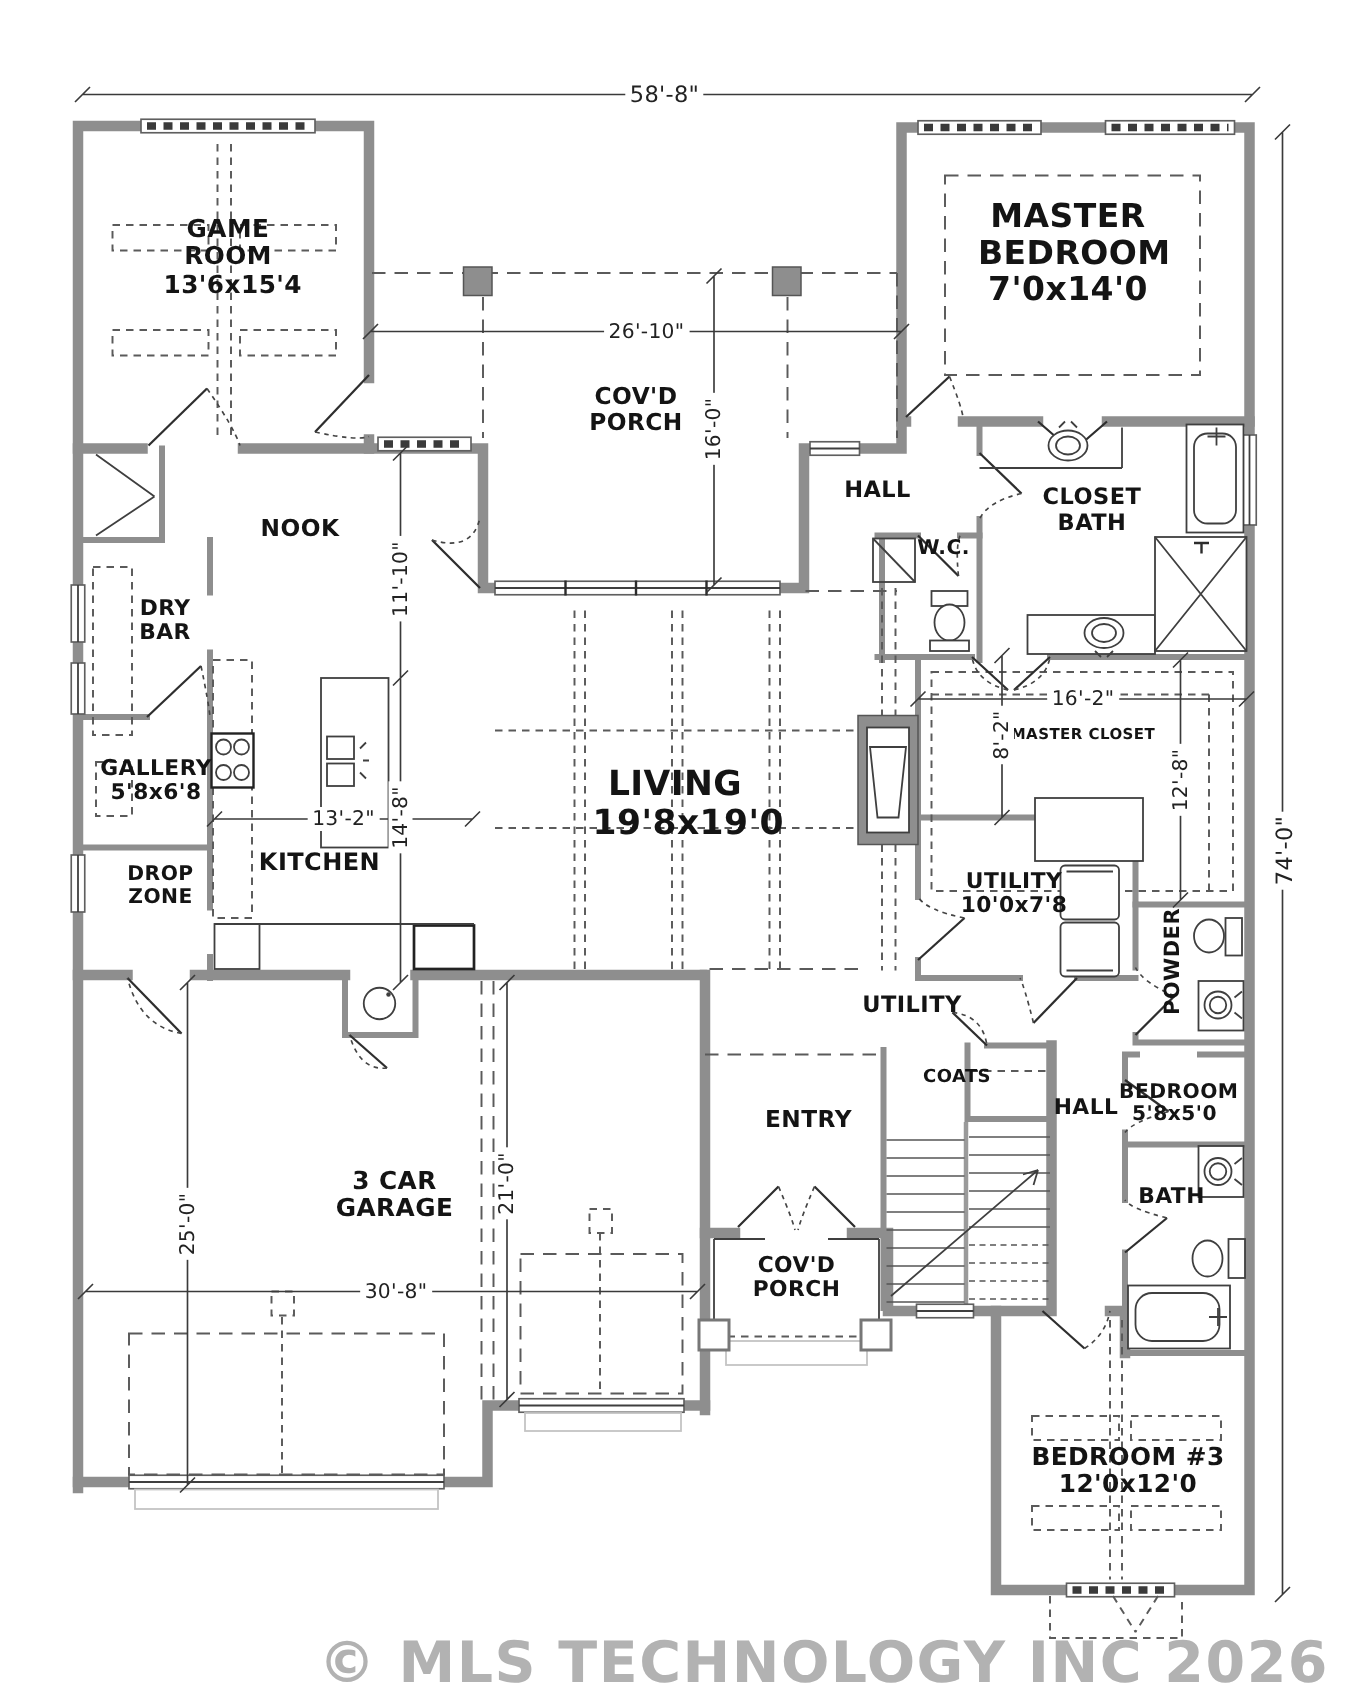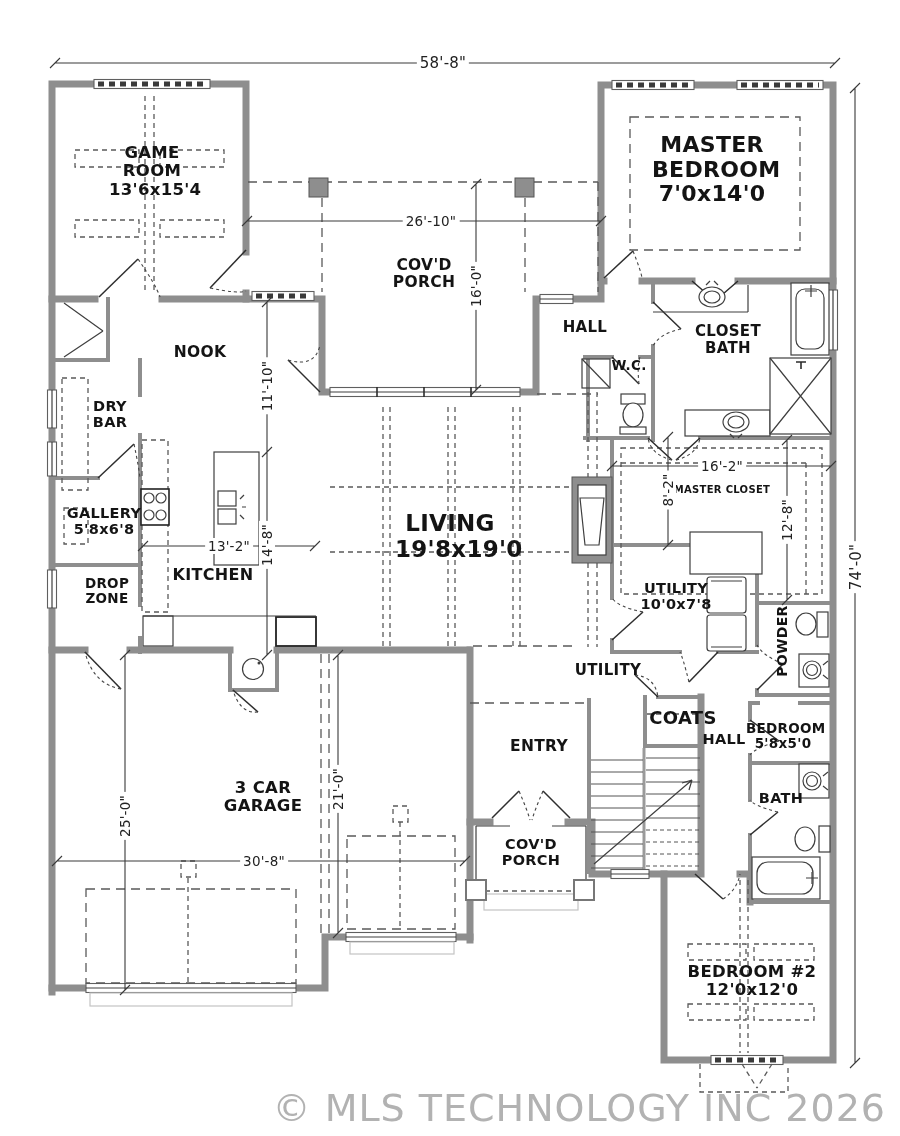--- a/index.html
+++ b/index.html
@@ -21,21 +21,21 @@
   .winh{stroke:#3a3a3a;stroke-width:5;fill:none;stroke-dasharray:6,5;}
   .tread{stroke:#555;stroke-width:1;fill:none;}
   .rl{position:absolute;transform:translate(-50%,-50%);text-align:center;color:#141414;
       font-weight:600;line-height:1.12;letter-spacing:.3px;}
   .rl .d{display:block;font-weight:600;}
   .rot{transform:translate(-50%,-50%) rotate(-90deg);}
   .dl{position:absolute;transform:translate(-50%,-50%);background:#fff;color:#222;
       font-size:13.5px;font-weight:500;letter-spacing:.2px;white-space:nowrap;padding:0 3px;}
   .dlr{transform:translate(-50%,-50%) rotate(-90deg);}
   .copyright{position:absolute;right:14px;bottom:6px;font-size:38px;color:#b2b2b2;
-      letter-spacing:1px;font-weight:400;white-space:nowrap;}
+      letter-spacing:1px;font-weight:700;white-space:nowrap;}
 </style>
 </head>
 <body>
 
 <div class="plan">
 <svg width="900" height="1136" viewBox="0 0 900 1136">
 
   <g>
     <path class="wall" d="M52,992 L52,84 L246,84 L246,252"></path>
     <path class="wall" d="M246,293 L246,299 L322,299 L322,392 L536,392 L536,299 L601,299 L601,85 L833,85 L833,1060 L664,1060 L664,874 L592,874 L592,822 L568,822"></path>
@@ -330,27 +330,27 @@
   <div class="rl" style="left:110px;top:414px;width:52px;font-size:14.5px"><span>DRY BAR</span></div>
   <div class="rl" style="left:104px;top:521px;width:90px;font-size:14.5px"><span>GALLERY</span><span class="d">5'8x6'8</span></div>
   <div class="rl" style="left:450px;top:537px;width:110px;font-size:23px"><span>LIVING</span><span class="d">19'8x19'0</span></div>
   <div class="rl" style="left:722px;top:490px;width:100px;font-size:10px"><span>MASTER CLOSET</span></div>
   <div class="rl" style="left:213px;top:575px;width:110px;font-size:16px"><span>KITCHEN</span></div>
   <div class="rl" style="left:107px;top:591px;width:52px;font-size:13.5px"><span>DROP ZONE</span></div>
   <div class="rl" style="left:676px;top:596px;width:90px;font-size:14.5px"><span>UTILITY</span><span class="d">10'0x7'8</span></div>
   <div class="rl rot" style="left:783px;top:641px;width:90px;font-size:14px"><span>POWDER</span></div>
   <div class="rl" style="left:608px;top:670px;width:100px;font-size:15px"><span>UTILITY</span></div>
   <div class="rl" style="left:539px;top:747px;width:90px;font-size:15.5px"><span>ENTRY</span></div>
-  <div class="rl" style="left:683px;top:718px;width:70px;font-size:18px"><span>COATS</span></div>
+  <div class="rl" style="left:638px;top:718px;width:70px;font-size:12px"><span>COATS</span></div>
   <div class="rl" style="left:724px;top:739px;width:70px;font-size:14.5px"><span>HALL</span></div>
   <div class="rl" style="left:783px;top:736px;width:74px;font-size:13.5px"><span>BEDROOM</span><span class="d">5'8x5'0</span></div>
   <div class="rl" style="left:781px;top:798px;width:70px;font-size:14.5px"><span>BATH</span></div>
   <div class="rl" style="left:263px;top:797px;width:92px;font-size:16.5px"><span>3 CAR GARAGE</span></div>
   <div class="rl" style="left:531px;top:852px;width:70px;font-size:14.5px"><span>COV'D PORCH</span></div>
-  <div class="rl" style="left:752px;top:981px;width:160px;font-size:16.5px"><span>BEDROOM #2</span><span class="d">12'0x12'0</span></div>
+  <div class="rl" style="left:752px;top:981px;width:160px;font-size:16.5px"><span>BEDROOM #3</span><span class="d">12'0x12'0</span></div>
 </div>
 
 <div>
   <div class="dl" style="left:443px;top:63px;font-size:15px">58'-8"</div>
   <div class="dl dlr" style="left:856px;top:567px;font-size:15px">74'-0"</div>
   <div class="dl" style="left:431px;top:221px">26'-10"</div>
   <div class="dl dlr" style="left:476px;top:286px">16'-0"</div>
   <div class="dl dlr" style="left:267px;top:386px">11'-10"</div>
   <div class="dl dlr" style="left:267px;top:545px">14'-8"</div>
   <div class="dl" style="left:229px;top:546px">13'-2"</div>

